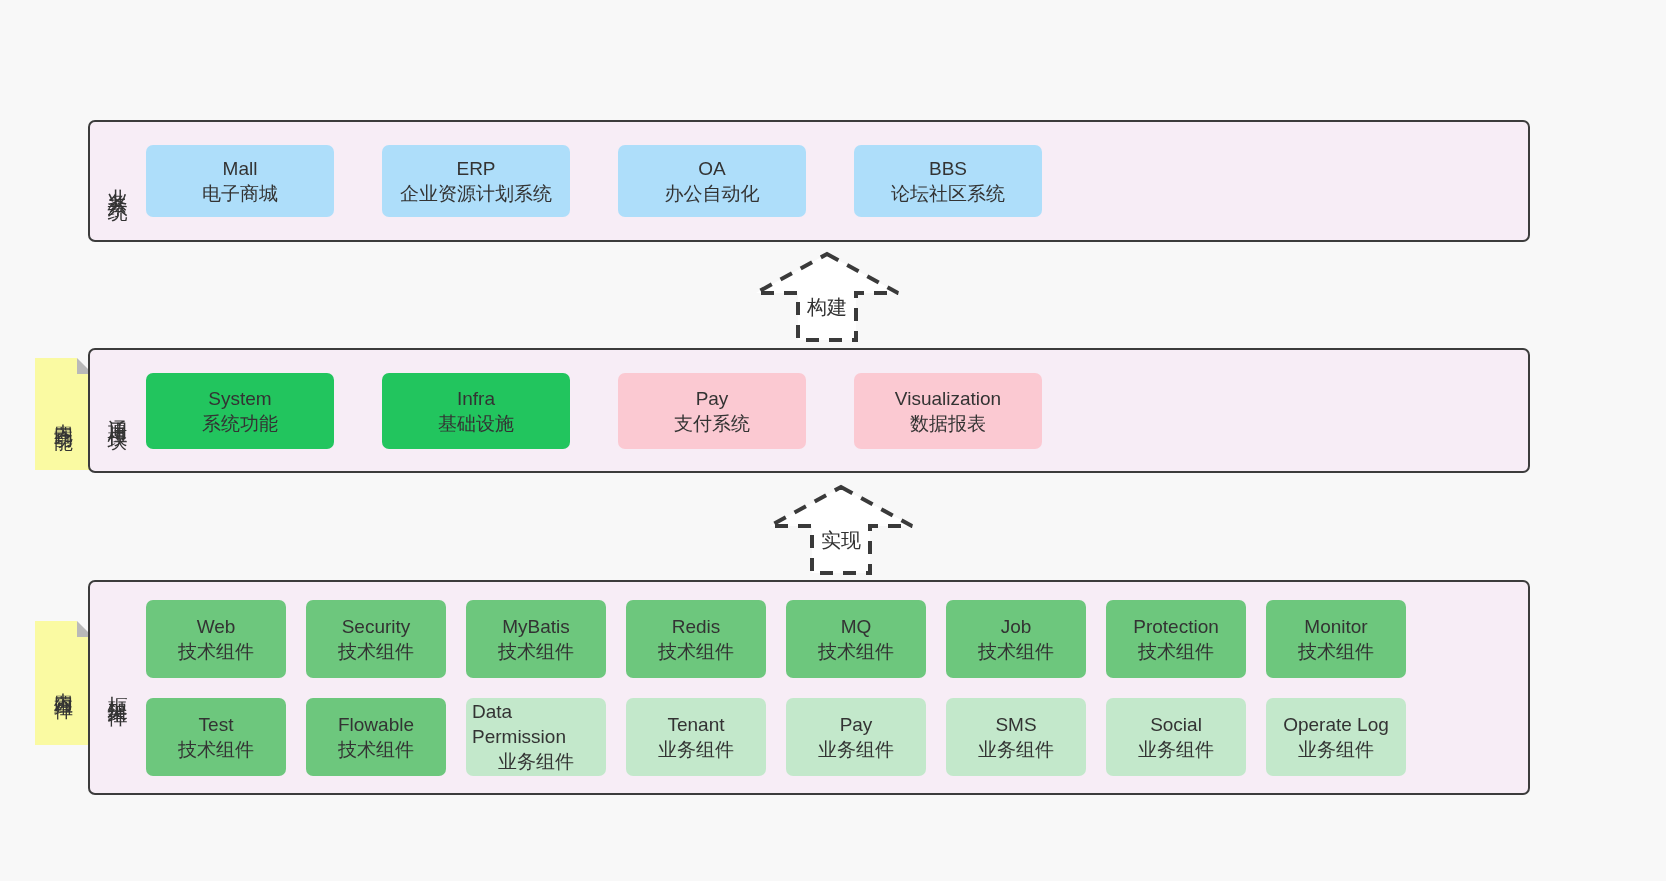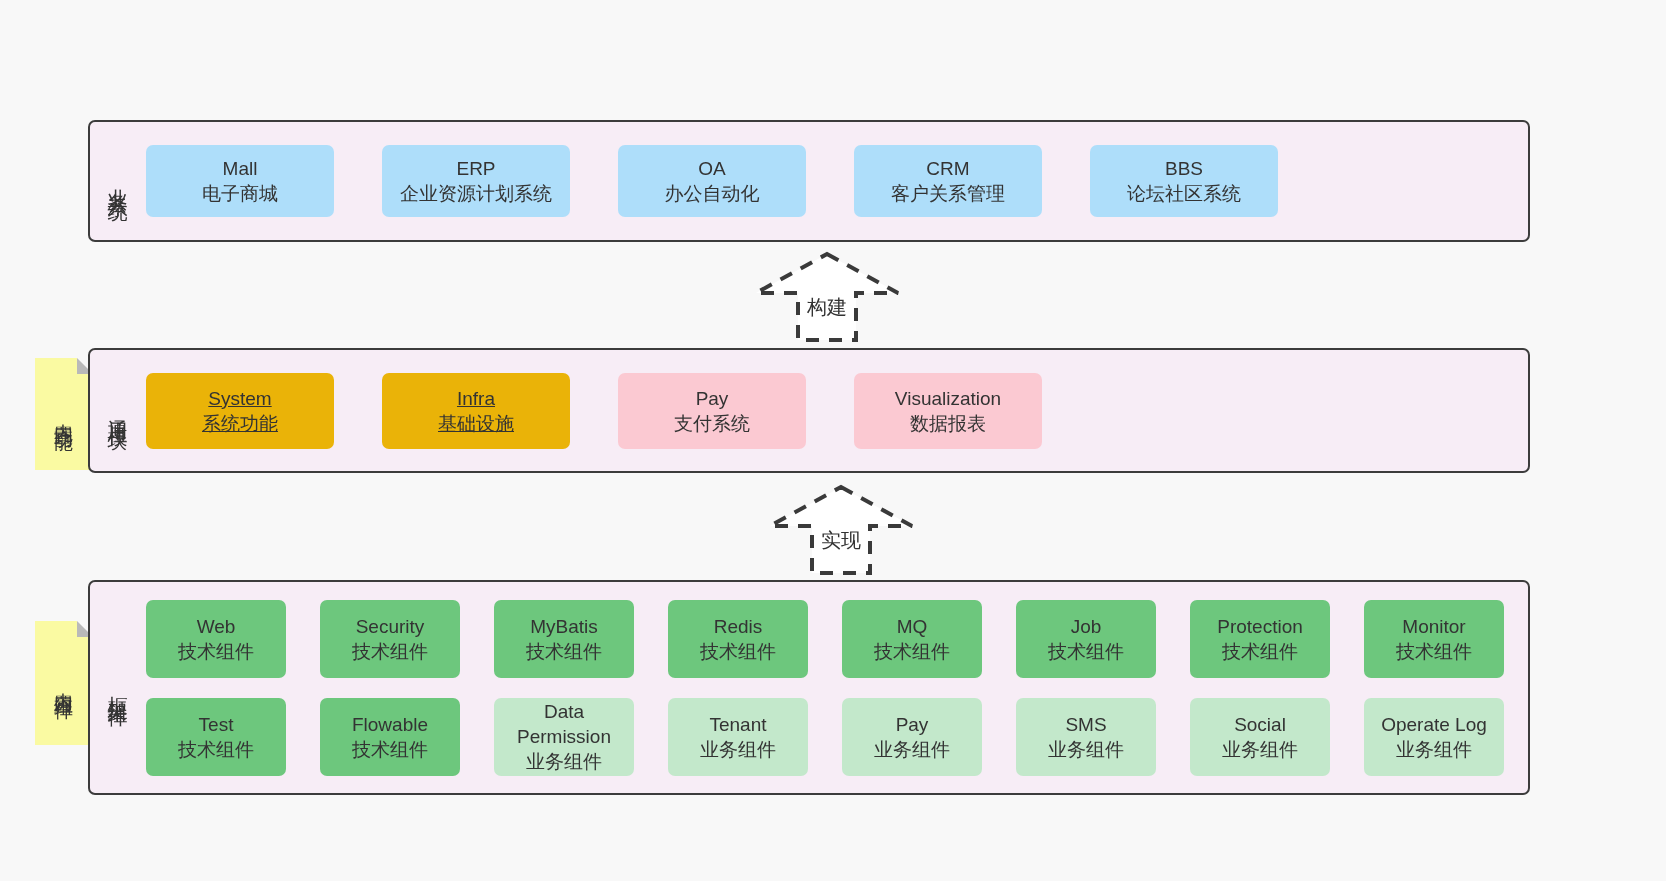--- a/index.html
+++ b/index.html
@@ -18,35 +18,35 @@
 
   .side-label{width:56px;display:flex;align-items:center;justify-content:center;}
   .side-label span{
     writing-mode:vertical-rl;text-orientation:upright;
     font-size:20px;letter-spacing:4px;color:#333;line-height:1;
   }
 
   .rows{flex:1;display:flex;flex-direction:column;justify-content:center;gap:20px;}
   .row{display:flex;}
   .row-wide{gap:48px;}
-  .row-narrow{gap:34px;}
+  .row-narrow{gap:20px;}
 
   
   .diagram-box{
     border-radius:7px;display:flex;flex-direction:column;
     align-items:center;justify-content:center;
-    color:#333;text-align:center;box-sizing:border-box;padding:2px 6px;
+    color:#333;box-sizing:border-box;padding:2px 6px;
   }
   .box-lg{width:188px;height:72px;flex:0 0 auto;}
   .box-md{width:188px;height:76px;flex:0 0 auto;}
   .box-sm{width:140px;height:78px;flex:0 0 auto;}
   .diagram-box .t,.diagram-box .s{font-size:19px;line-height:25px;display:block;}
 
   .blue{background:#aedefa;}
-  .red{background:#eab308;text-decoration:underline;}
+  .red{background:#22c55e;}
   .pink{background:#fbc9d2;}
   .green{background:#6dc77d;}
   .lightgreen{background:#c3e8cb;}
 
   
   .sticky{
     position:absolute;left:35px;width:58px;background:#fafaa2;
     display:flex;align-items:center;justify-content:center;z-index:1;
   }
   .sticky::before{
@@ -96,24 +96,20 @@
         </div>
         <div class="diagram-box box-lg blue">
           <span class="t">ERP</span>
           <span class="s">企业资源计划系统</span>
         </div>
         <div class="diagram-box box-lg blue">
           <span class="t">OA</span>
           <span class="s">办公自动化</span>
         </div>
         <div class="diagram-box box-lg blue">
-          <span class="t">CRM</span>
-          <span class="s">客户关系管理</span>
-        </div>
-        <div class="diagram-box box-lg blue">
           <span class="t">BBS</span>
           <span class="s">论坛社区系统</span>
         </div>
       </div>
     </div>
   </div>
 
   <svg class="arrow" id="arrow-build" width="154" height="94" viewBox="0 0 154 94">
     <polygon points="77,4 148,43 106,43 106,90 48,90 48,43 6,43"></polygon>
     <rect x="51" y="40" width="52" height="32"></rect>

